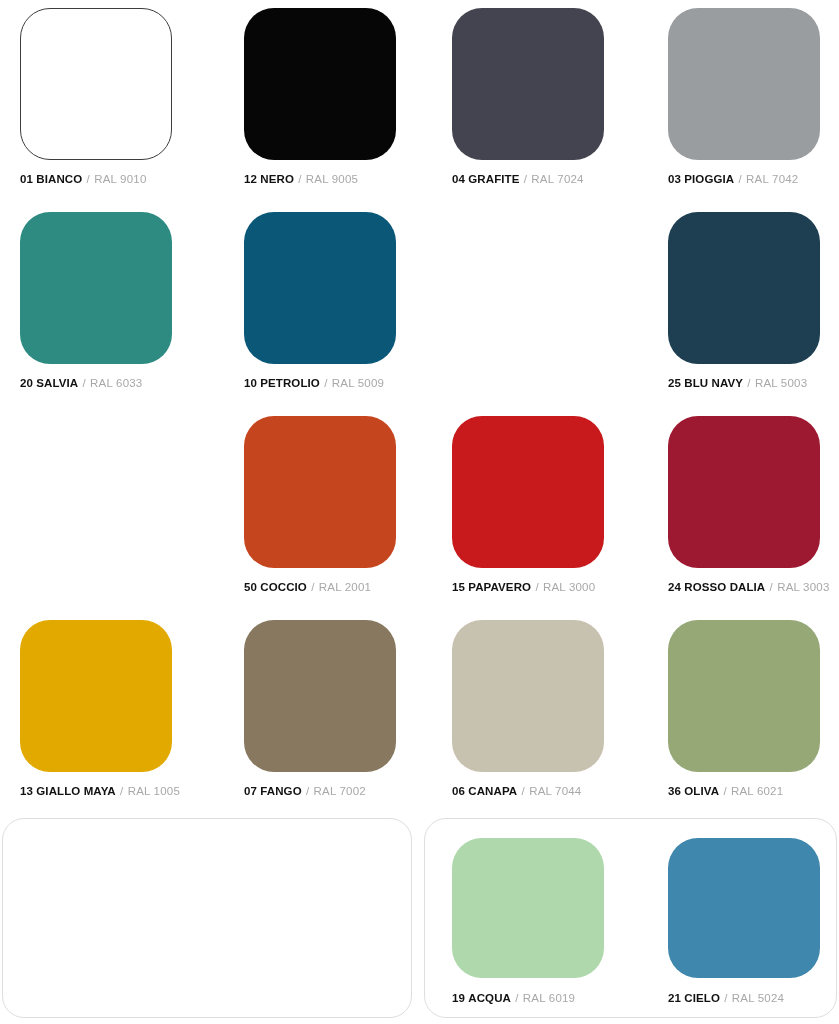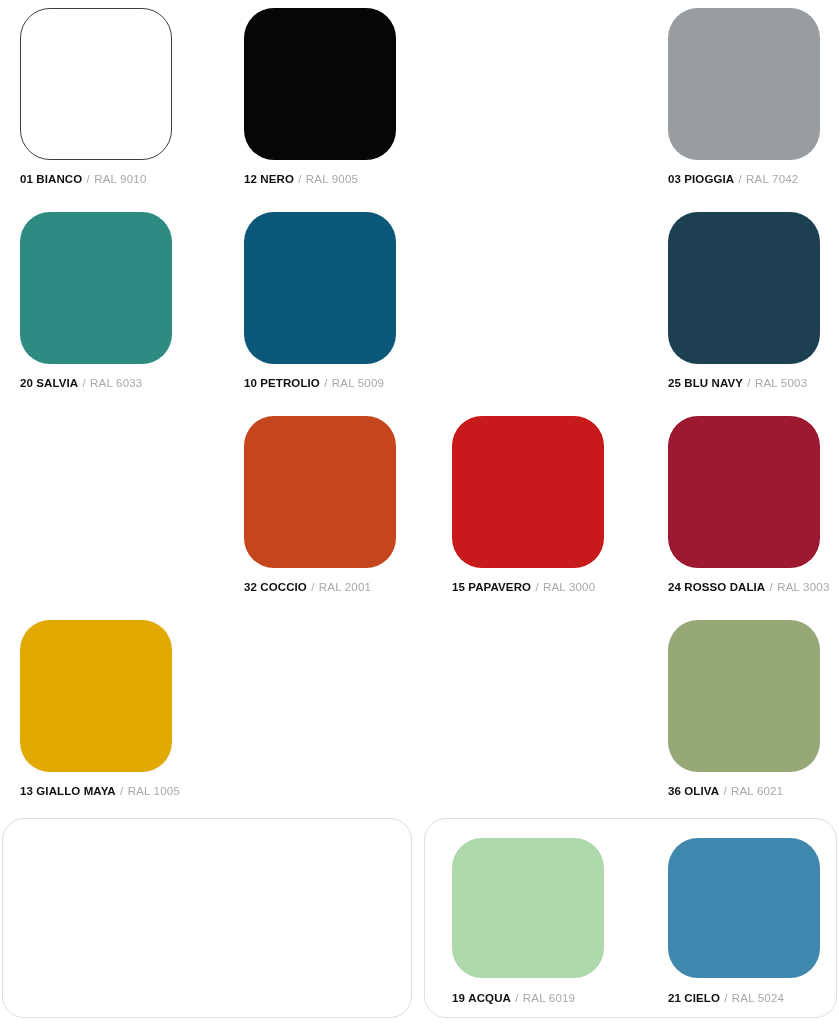--- a/index.html
+++ b/index.html
@@ -105,20 +105,24 @@
 <div id="page">
     <div class="row">
       <div class="cell c0">
         <div class="swatch outlined" style="background: rgb(255, 255, 255);"></div>
         <div class="label"><span class="name">01</span> <span class="name">BIANCO</span> <span class="sep">/</span> <span class="code">RAL 9010</span></div>
       </div>
       <div class="cell c1">
         <div class="swatch" style="background: rgb(6, 6, 6);"></div>
         <div class="label"><span class="name">12</span> <span class="name">NERO</span> <span class="sep">/</span> <span class="code">RAL 9005</span></div>
       </div>
+      <div class="cell c2">
+        <div class="swatch" style="background: rgb(67, 68, 80);"></div>
+        <div class="label"><span class="name">04</span> <span class="name">GRAFITE</span> <span class="sep">/</span> <span class="code">RAL 7024</span></div>
+      </div>
       <div class="cell c3">
         <div class="swatch" style="background: rgb(154, 157, 160);"></div>
         <div class="label"><span class="name">03</span> <span class="name">PIOGGIA</span> <span class="sep">/</span> <span class="code">RAL 7042</span></div>
       </div>
     </div>
     <div class="row">
       <div class="cell c0">
         <div class="swatch" style="background: rgb(45, 139, 129);"></div>
         <div class="label"><span class="name">20</span> <span class="name">SALVIA</span> <span class="sep">/</span> <span class="code">RAL 6033</span></div>
       </div>
@@ -127,35 +131,43 @@
         <div class="label"><span class="name">10</span> <span class="name">PETROLIO</span> <span class="sep">/</span> <span class="code">RAL 5009</span></div>
       </div>
       <div class="cell c3">
         <div class="swatch" style="background: rgb(30, 62, 82);"></div>
         <div class="label"><span class="name">25</span> <span class="name">BLU NAVY</span> <span class="sep">/</span> <span class="code">RAL 5003</span></div>
       </div>
     </div>
     <div class="row">
       <div class="cell c1">
         <div class="swatch" style="background: rgb(197, 69, 31);"></div>
-        <div class="label"><span class="name">32</span> <span class="name">COCCIO</span> <span class="sep">/</span> <span class="code">RAL 2001</span></div>
+        <div class="label"><span class="name">50</span> <span class="name">COCCIO</span> <span class="sep">/</span> <span class="code">RAL 2001</span></div>
       </div>
       <div class="cell c2">
         <div class="swatch" style="background: rgb(200, 26, 28);"></div>
         <div class="label"><span class="name">15</span> <span class="name">PAPAVERO</span> <span class="sep">/</span> <span class="code">RAL 3000</span></div>
       </div>
       <div class="cell c3">
         <div class="swatch" style="background: rgb(157, 25, 49);"></div>
         <div class="label"><span class="name">24</span> <span class="name">ROSSO DALIA</span> <span class="sep">/</span> <span class="code">RAL 3003</span></div>
       </div>
     </div>
     <div class="row">
       <div class="cell c0">
         <div class="swatch" style="background: rgb(226, 169, 0);"></div>
         <div class="label"><span class="name">13</span> <span class="name">GIALLO MAYA</span> <span class="sep">/</span> <span class="code">RAL 1005</span></div>
+      </div>
+      <div class="cell c1">
+        <div class="swatch" style="background: rgb(135, 120, 95);"></div>
+        <div class="label"><span class="name">07</span> <span class="name">FANGO</span> <span class="sep">/</span> <span class="code">RAL 7002</span></div>
+      </div>
+      <div class="cell c2">
+        <div class="swatch" style="background: rgb(199, 193, 175);"></div>
+        <div class="label"><span class="name">06</span> <span class="name">CANAPA</span> <span class="sep">/</span> <span class="code">RAL 7044</span></div>
       </div>
       <div class="cell c3">
         <div class="swatch" style="background: rgb(151, 168, 119);"></div>
         <div class="label"><span class="name">36</span> <span class="name">OLIVA</span> <span class="sep">/</span> <span class="code">RAL 6021</span></div>
       </div>
     </div>
     <div class="row grouped-row">
       <div class="group-box left-group"></div>
       <div class="group-box right-group"></div>
       <div class="cell c2">

